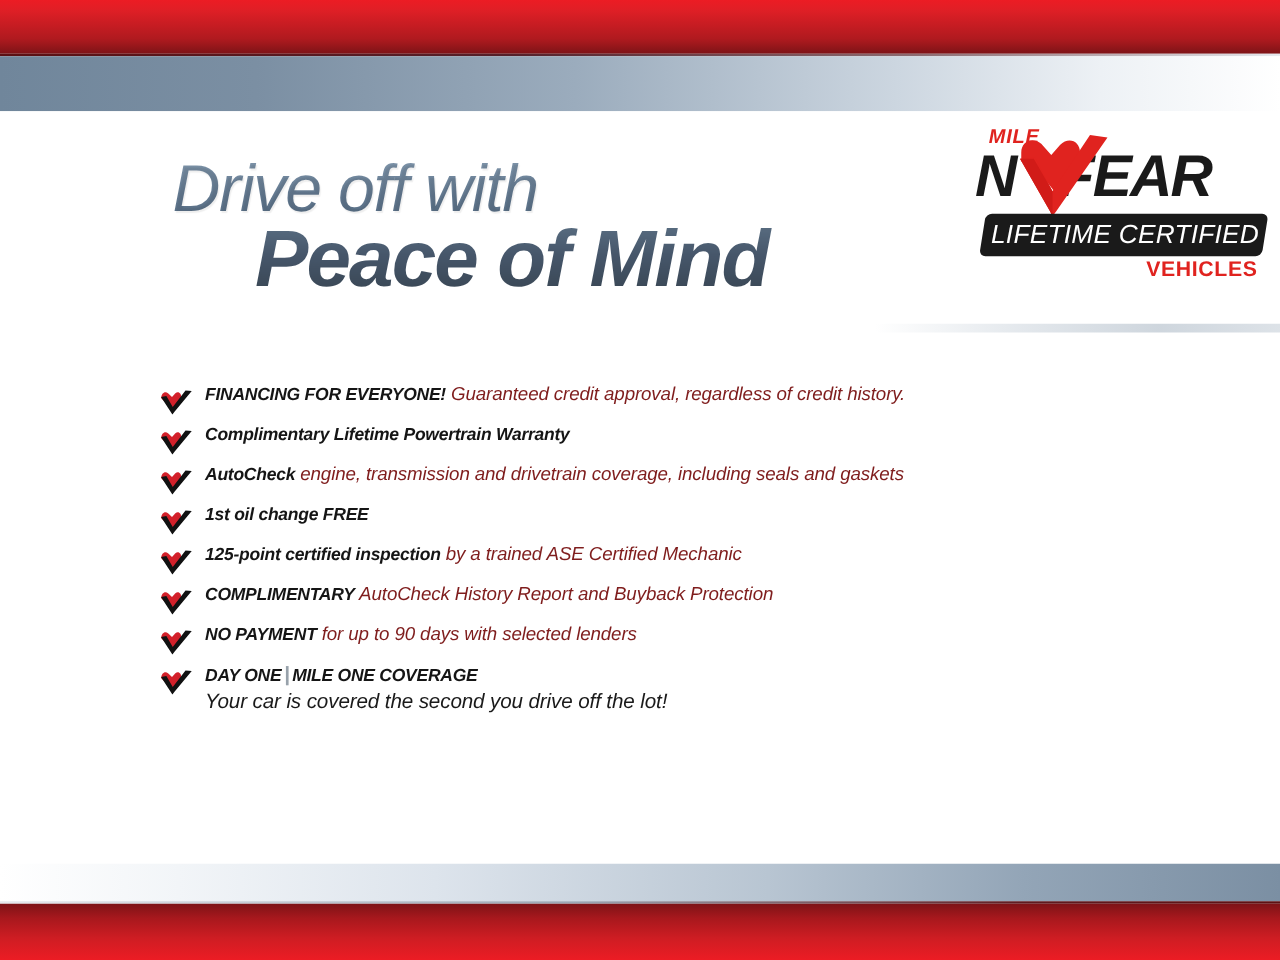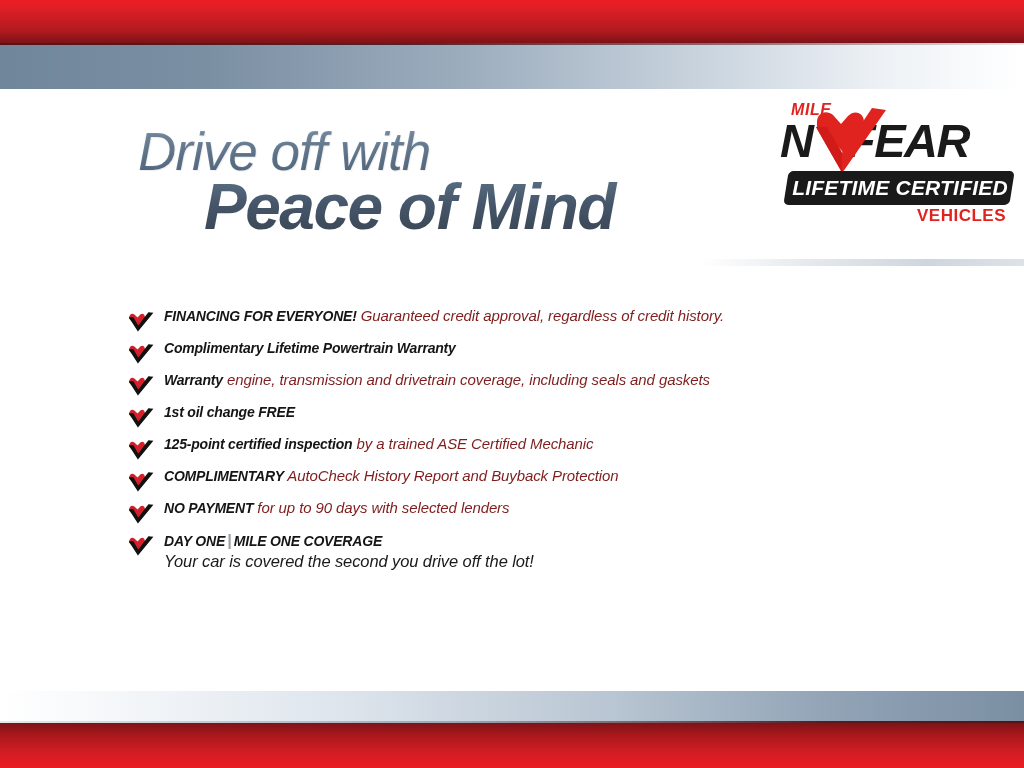--- a/index.html
+++ b/index.html
@@ -144,21 +144,21 @@
     border-radius: 5px;
     transform: skewX(-9deg);
   }
   .logo-bar-text {
     position: absolute;
     left: 14px;
     top: 76px;
     width: 216px;
     text-align: center;
     font-size: 21px;
-    font-weight: 700;
+    font-weight: 400;
     font-style: italic;
     letter-spacing: 0.2px;
     color: #ffffff;
     line-height: 26px;
     white-space: nowrap;
   }
   .logo-vehicles {
     position: absolute;
     right: 8px;
     top: 107px;
@@ -283,21 +283,21 @@
         <path d="M0.8 5.6 L8.6 17.6 L9.9 19.6 L11.6 17.4 L25.4 0.8 L20.4 0.3 L10.2 13.6 L5.1 4.8 Z" fill="#111111"></path>
       </svg>
       <span class="b-strong">Complimentary Lifetime Powertrain Warranty</span><span class="b-normal"></span>
     </div>
 
     <div class="bullet-row">
       <svg class="check" viewBox="0 0 26 20">
         <path d="M1 6.5 C1 2.5 4 0.6 6.4 2.6 L9.6 5.6 L12.3 2.6 C14.6 0.6 17.4 2.6 17 6.4 L10 15.5 Z" fill="#d3202a"></path>
         <path d="M0.8 5.6 L8.6 17.6 L9.9 19.6 L11.6 17.4 L25.4 0.8 L20.4 0.3 L10.2 13.6 L5.1 4.8 Z" fill="#111111"></path>
       </svg>
-      <span class="b-strong">Warranty</span><span class="b-normal"> engine, transmission and drivetrain coverage, including seals and gaskets</span>
+      <span class="b-strong">AutoCheck</span><span class="b-normal"> engine, transmission and drivetrain coverage, including seals and gaskets</span>
     </div>
 
     <div class="bullet-row">
       <svg class="check" viewBox="0 0 26 20">
         <path d="M1 6.5 C1 2.5 4 0.6 6.4 2.6 L9.6 5.6 L12.3 2.6 C14.6 0.6 17.4 2.6 17 6.4 L10 15.5 Z" fill="#d3202a"></path>
         <path d="M0.8 5.6 L8.6 17.6 L9.9 19.6 L11.6 17.4 L25.4 0.8 L20.4 0.3 L10.2 13.6 L5.1 4.8 Z" fill="#111111"></path>
       </svg>
       <span class="b-strong">1st oil change FREE</span><span class="b-normal"></span>
     </div>
 

